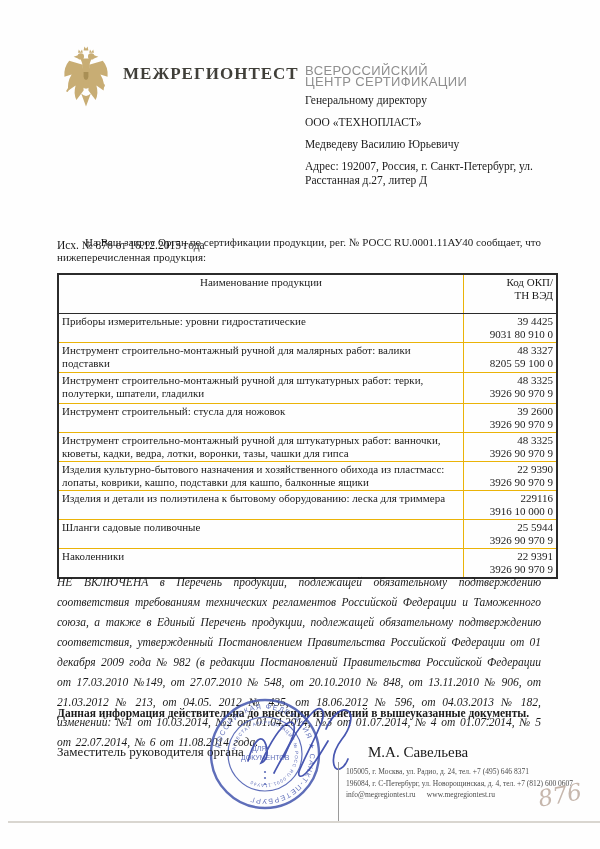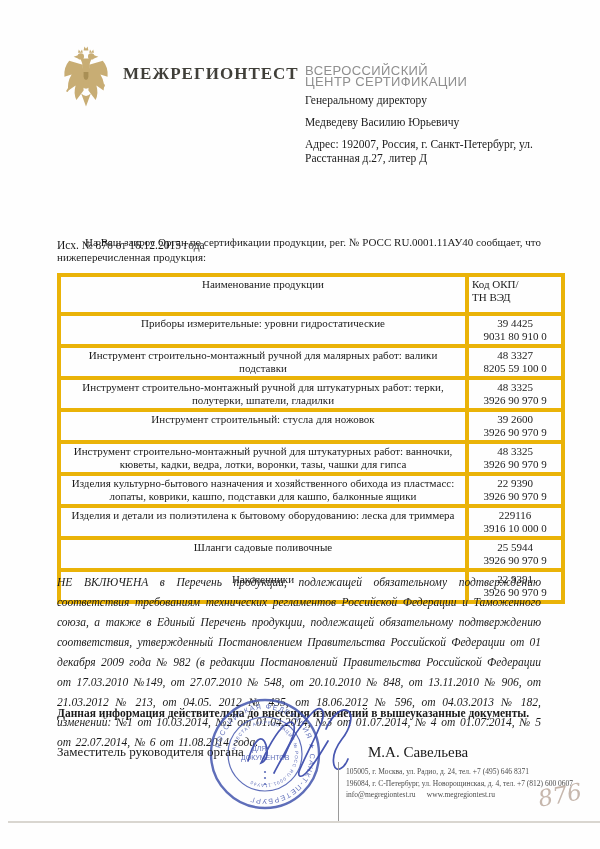--- a/index.html
+++ b/index.html
@@ -19,29 +19,29 @@
   .recipient{left:305px;top:94px;width:256px;font-size:11.5px;line-height:13.5px;font-family:Liberation Serif, serif;}
   .recipient > div{margin-bottom:8.5px;}
 
   .ref{left:57px;top:212px;font-size:11.5px;margin-top:27px;}
   .intro{left:57px;top:235px;width:484px;font-size:11px;line-height:15px;
     text-align:justify;text-indent:28px;}
 
   
   table.products{position:absolute;left:57px;top:273px;width:484px;
     border-collapse:collapse;table-layout:fixed;}
-  table.products th,table.products td{border:4px solid #eab308;vertical-align:top;
+  table.products th,table.products td{border:1px solid #eab308;vertical-align:top;
     font-weight:normal;font-size:11px;line-height:13px;padding:1px 3px;}
   table.products{border:2px solid #2b2b2b;}
   th.name-col{width:398px;text-align:center;}
-  th.code-col{width:86px;text-align:left;white-space:pre-line;}
+  th.code-col{width:86px;text-align:right;white-space:pre-line;}
   tr.hr{height:39px;}
   tr.hr th{border-bottom:1.5px solid #2b2b2b;}
-  td.name-cell{text-align:center;}
-  td.code-cell{text-align:center;}
+  td.name-cell{text-align:left;}
+  td.code-cell{text-align:right;}
   tr.r0{height:28px}tr.r1{height:30px}tr.r2{height:31px}tr.r3{height:28px}
   tr.r4{height:28px}tr.r5{height:29px}tr.r6{height:26px}tr.r7{height:29px}tr.r8{height:28px}
 
   .legal{left:57px;top:572px;width:484px;font-size:11.5px;line-height:20px;
     text-align:justify;word-spacing:1.5px;font-style:italic;}
   .validity{left:57px;top:707px;font-size:11.5px;font-weight:bold;}
 
   .signer-pos{left:57px;top:744px;font-size:13px;}
   .signer-name{left:368px;top:744px;font-size:15px;}
 
@@ -80,20 +80,21 @@
     </g>
     <path d="M27 33 h6 v6 q0 3 -3 4 q-3 -1 -3 -4 Z" fill="#a98f55"></path>
   </svg>
 
   <div class="abs brand">МЕЖРЕГИОНТЕСТ</div>
   <div class="abs brand-sub" style="white-space:pre-line;">ВСЕРОССИЙСКИЙ
 ЦЕНТР СЕРТИФИКАЦИИ</div>
 
   <div class="abs recipient">
     <div>Генеральному директору</div>
+    <div>ООО «ТЕХНОПЛАСТ»</div>
     <div>Медведеву Василию Юрьевичу</div>
     <div>Адрес: 192007, Россия, г. Санкт-Петербург, ул. Расстанная д.27, литер Д</div>
   </div>
 
   <div class="abs ref">Исх. № 876 от 16.12.2015 года</div>
   <div class="abs intro">На Ваш запрос  Орган по сертификации продукции, рег. № РОСС RU.0001.11АУ40 сообщает, что нижеперечисленная продукция:</div>
 
   <table class="products">
     <thead>
       <tr class="hr">

